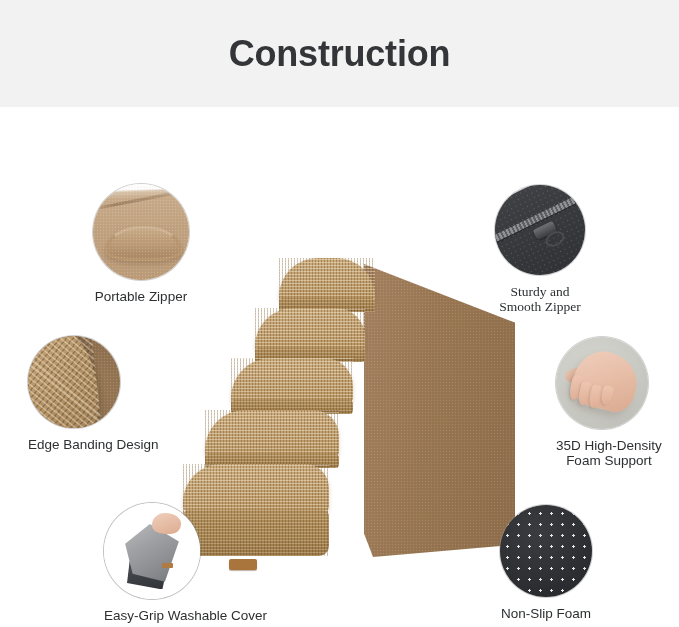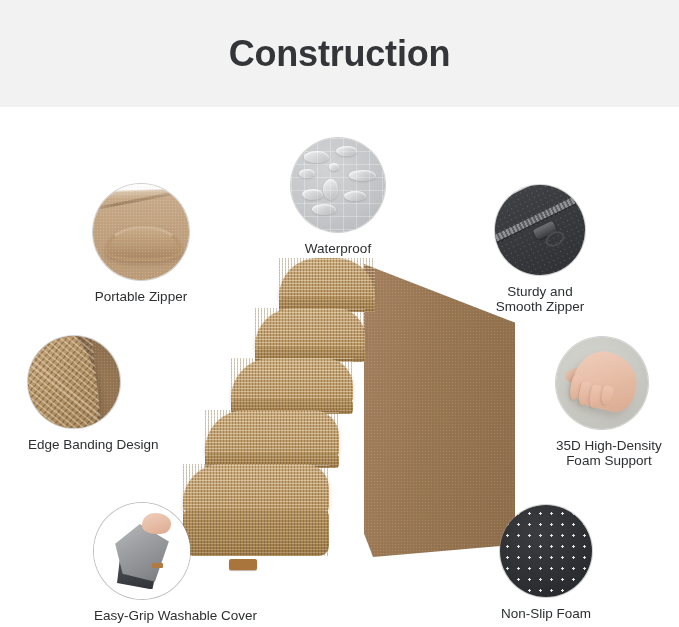--- a/index.html
+++ b/index.html
@@ -59,25 +59,25 @@
     font-size: 13.5px;
     line-height: 15px;
     color: #2d2f31;
     text-align: center;
     white-space: pre-line;
   }
 
   
   #feat-handle   { left: 93px;  top: 184px; }
   #feat-water    { left: 291px; top: 138px; }
-  #feat-zipper   { left: 495px; top: 185px; }
+  #feat-zipper   { left: 495px; top: 185px; font-family: Liberation Serif, serif; }
   #feat-foam     { left: 556px; top: 337px; }
   #feat-nonslip  { left: 500px; top: 505px; }
   #feat-edge     { left: 28px;  top: 336px; }
-  #feat-cover    { left: 94px;  top: 503px; }
+  #feat-cover    { left: 104px;  top: 503px; }
 
   
   
   .art-handle {
     width: 100%; height: 100%;
     background:
       linear-gradient(178deg, #ffffff 0%, #fdfdfd 7%, #d9c6ae 9%, #c8ab8a 16%, #c2a381 45%, #bb9b78 100%);
     position: relative;
   }
   .art-handle .seam {
@@ -383,37 +383,20 @@
     <div class="fcircle" style="width:96px;height:96px;">
       <div class="art-handle">
         <div class="seam"></div>
         <div class="strap"></div>
         <div class="fabtex"></div>
       </div>
     </div>
     <div class="flabel">Portable Zipper</div>
   </div>
 
-  <div class="feature" id="feat-water">
-    <div class="fcircle" style="width:94px;height:94px;">
-      <div class="art-water">
-        <div class="grid"></div>
-        <div class="drop" style="left:14%; top:14%; width:26%; height:13%;"></div>
-        <div class="drop" style="left:48%; top:8%; width:22%; height:11%;"></div>
-        <div class="drop" style="left:8%; top:33%; width:18%; height:10%;"></div>
-        <div class="drop" style="left:40%; top:27%; width:11%; height:8%;"></div>
-        <div class="drop" style="left:62%; top:34%; width:28%; height:12%;"></div>
-        <div class="drop" style="left:34%; top:44%; width:16%; height:22%;"></div>
-        <div class="drop" style="left:12%; top:54%; width:22%; height:12%;"></div>
-        <div class="drop" style="left:56%; top:56%; width:24%; height:11%;"></div>
-        <div class="drop" style="left:22%; top:70%; width:26%; height:12%;"></div>
-      </div>
-    </div>
-    <div class="flabel">Waterproof</div>
-  </div>
 
   <div class="feature" id="feat-zipper">
     <div class="fcircle" style="width:90px;height:90px;">
       <div class="art-zip">
         <div class="upper"></div>
         <div class="lower"></div>
         <div class="teeth"></div>
         <div class="slider"></div>
         <div class="pull"></div>
       </div>

